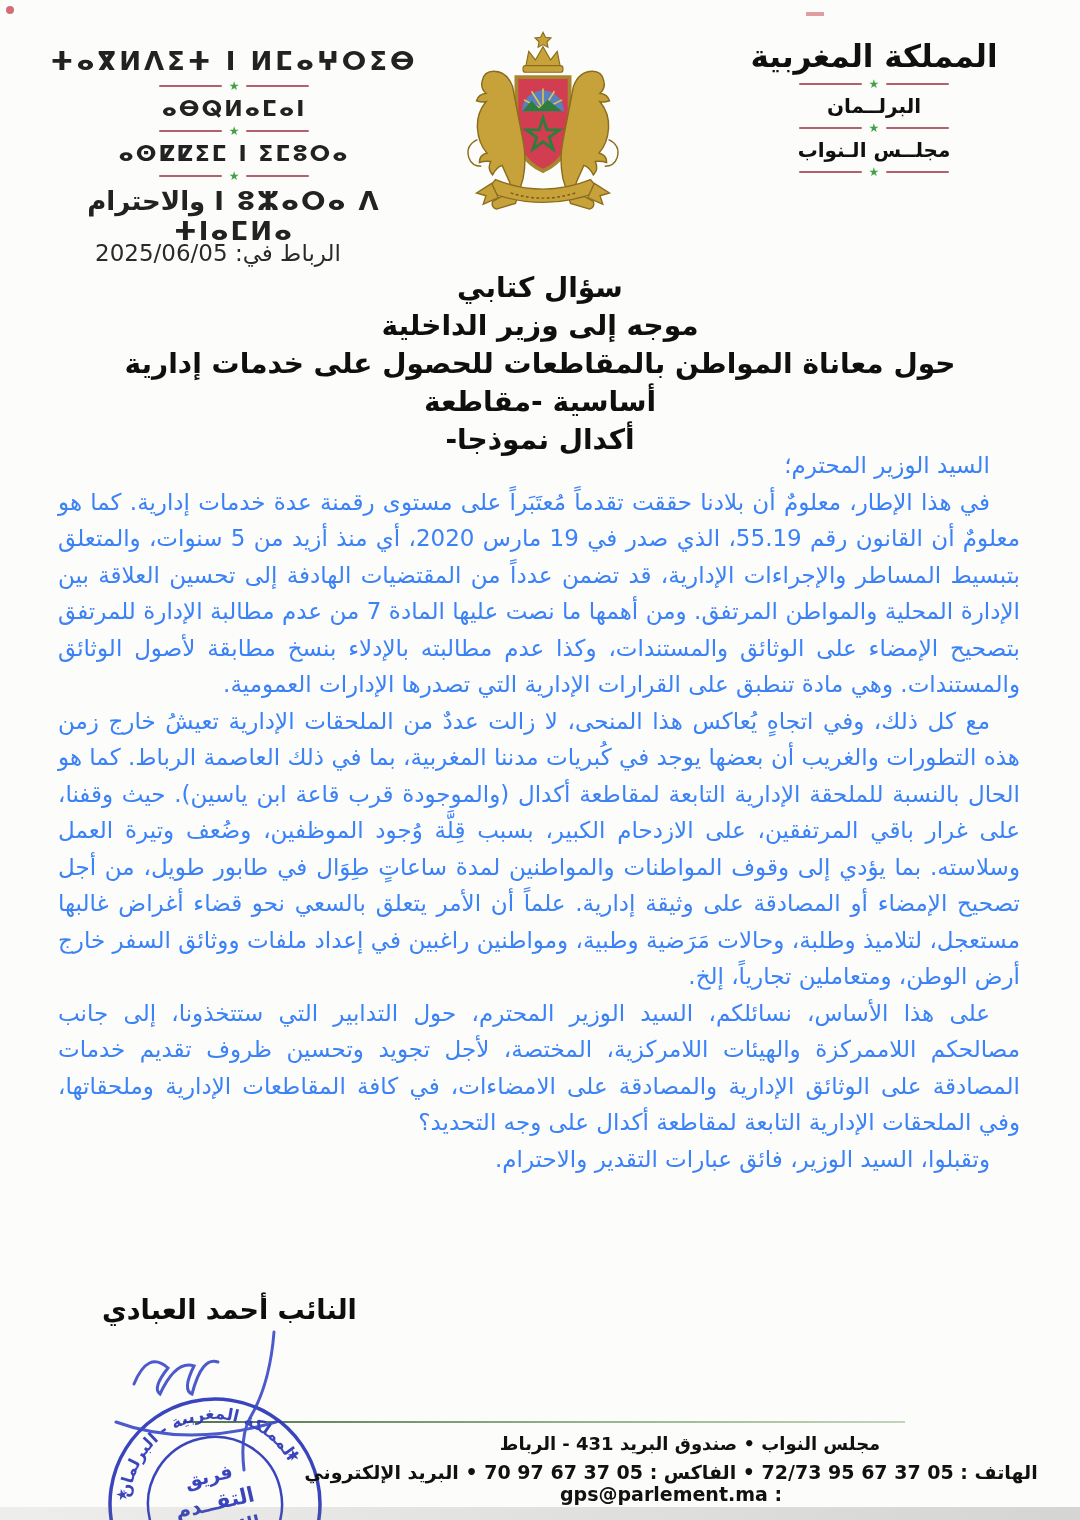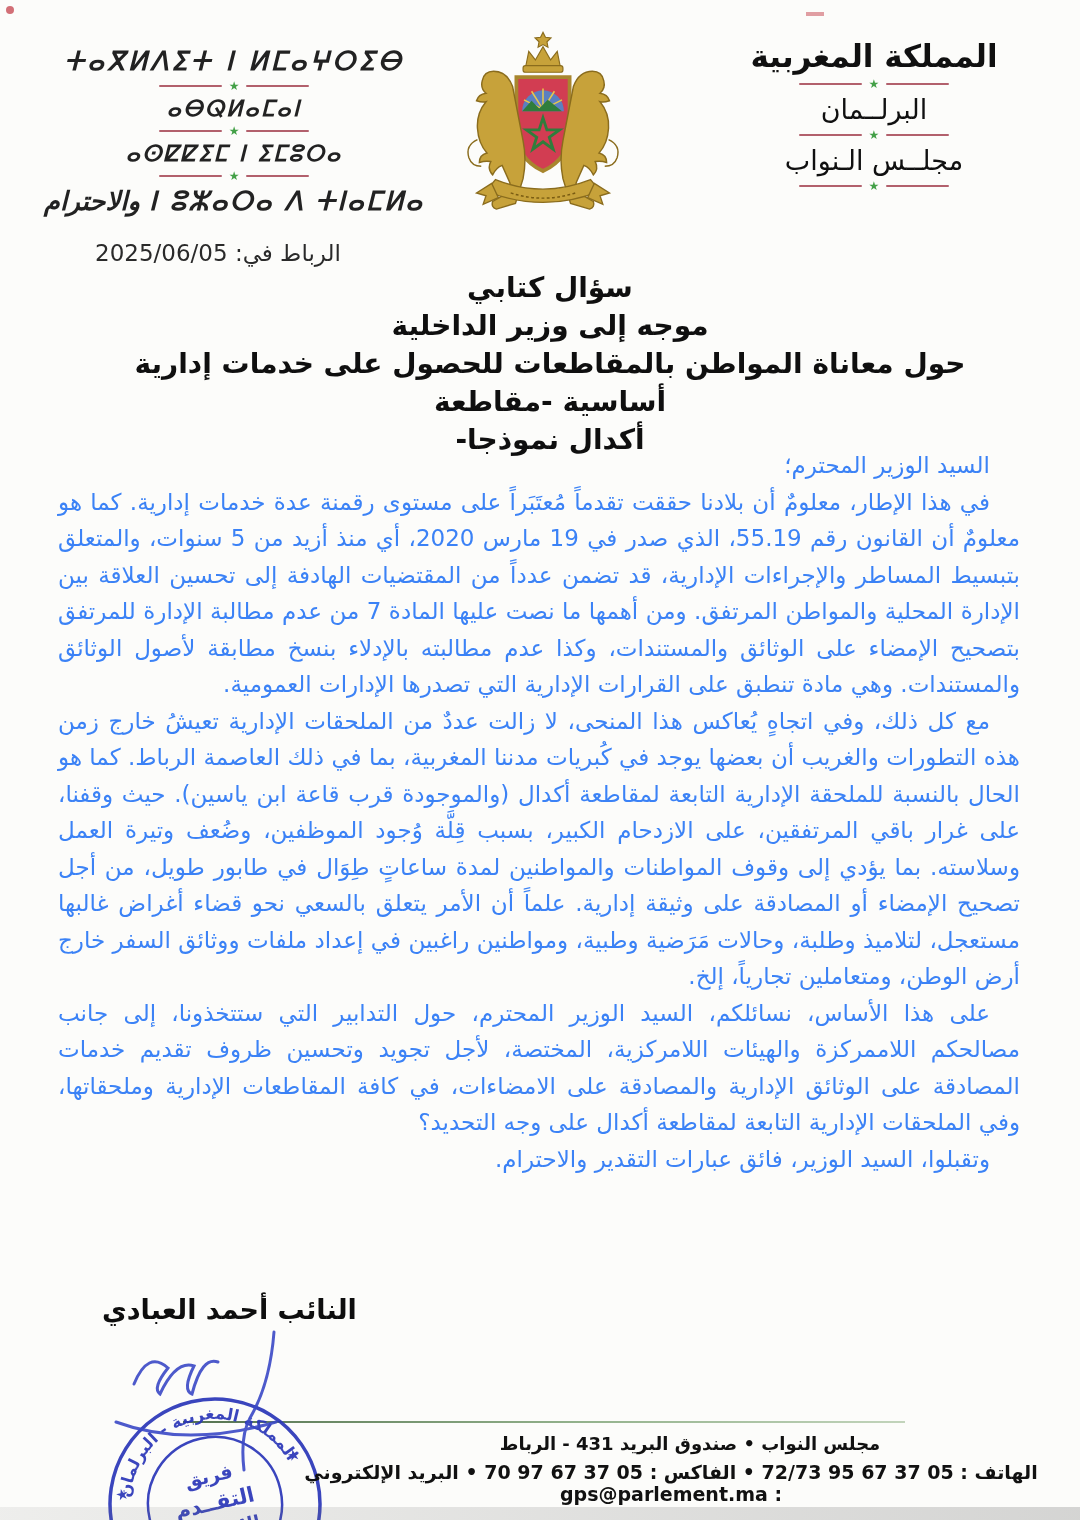--- a/index.html
+++ b/index.html
@@ -6,35 +6,35 @@
   .page{
     position:relative;
     width:1080px;height:1520px;
     margin:0 auto;
     background:#fcfcfa;
     overflow:hidden;
     font-family:"DejaVu Sans", sans-serif;
     color:#1c1c1c;
   }
   
-  .tif-block{position:absolute;left:28px;top:46px;width:412px;text-align:center;direction:ltr;color:#222;font-style:italic;}
+  .tif-block{position:absolute;left:28px;top:46px;width:412px;text-align:center;direction:ltr;color:#222;}
   .tif-1{font-size:26px;font-weight:bold;letter-spacing:3px;}
   .tif-2,.tif-3{font-size:22px;font-weight:bold;letter-spacing:2px;}
   .tif-4{font-size:26px;font-weight:bold;letter-spacing:2px;}
   .sep{display:flex;align-items:center;justify-content:center;width:150px;margin:5px auto 5px auto;gap:7px;}
   .sep .bar{flex:1;height:2px;background:#b2606c;border-radius:2px;}
   .sep .star{color:#43a047;font-size:12px;line-height:10px;}
   .ar-block{position:absolute;right:26px;top:38px;width:360px;text-align:center;direction:rtl;color:#101010;}
   .ar-1{font-size:31px;font-weight:bold;}
-  .ar-2,.ar-3{font-size:27px;font-weight:normal;}
+  .ar-2,.ar-3{font-size:20px;font-weight:bold;}
   .ar-4{font-size:27px;font-weight:bold;margin-top:2px;}
   .emblem{position:absolute;left:448px;top:26px;width:190px;height:198px;}
   
   .date-line{position:absolute;left:95px;top:240px;direction:rtl;font-size:23px;color:#2a2a2a;}
-  .title-block{position:absolute;left:115px;top:269px;width:870px;text-align:center;direction:rtl;font-weight:bold;color:#0f0f0f;}
+  .title-block{position:absolute;left:105px;top:269px;width:870px;text-align:center;direction:rtl;font-weight:bold;color:#0f0f0f;}
   .title-block .t-line{font-size:28px;line-height:38px;}
   
   .body-text{
     position:absolute;left:58px;top:447px;width:962px;
     direction:rtl;text-align:justify;
     font-size:23px;line-height:36.5px;color:#3b82f6;
   }
   .body-text p{margin:0;text-indent:30px;}
   
   .sig-name{position:absolute;left:102px;top:1294px;direction:rtl;font-size:27px;font-weight:bold;color:#0e0e0e;}

